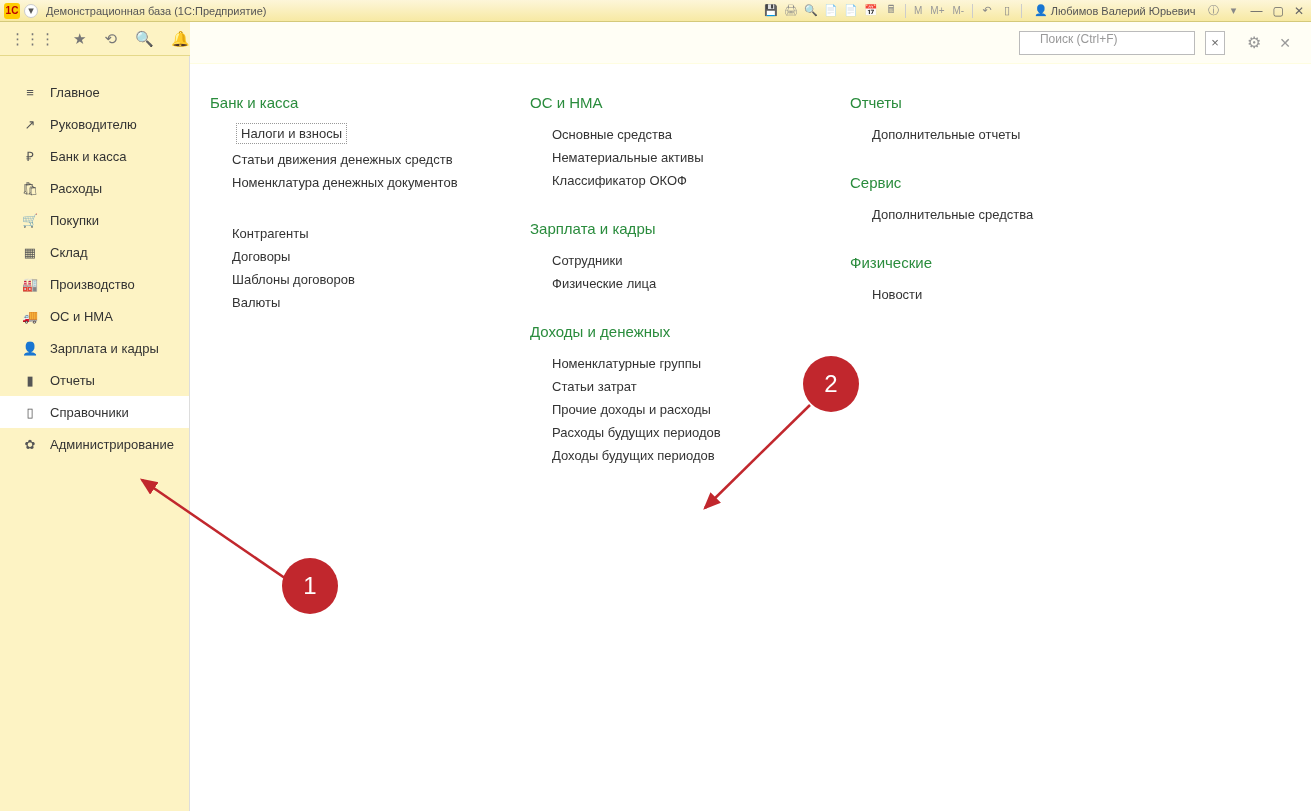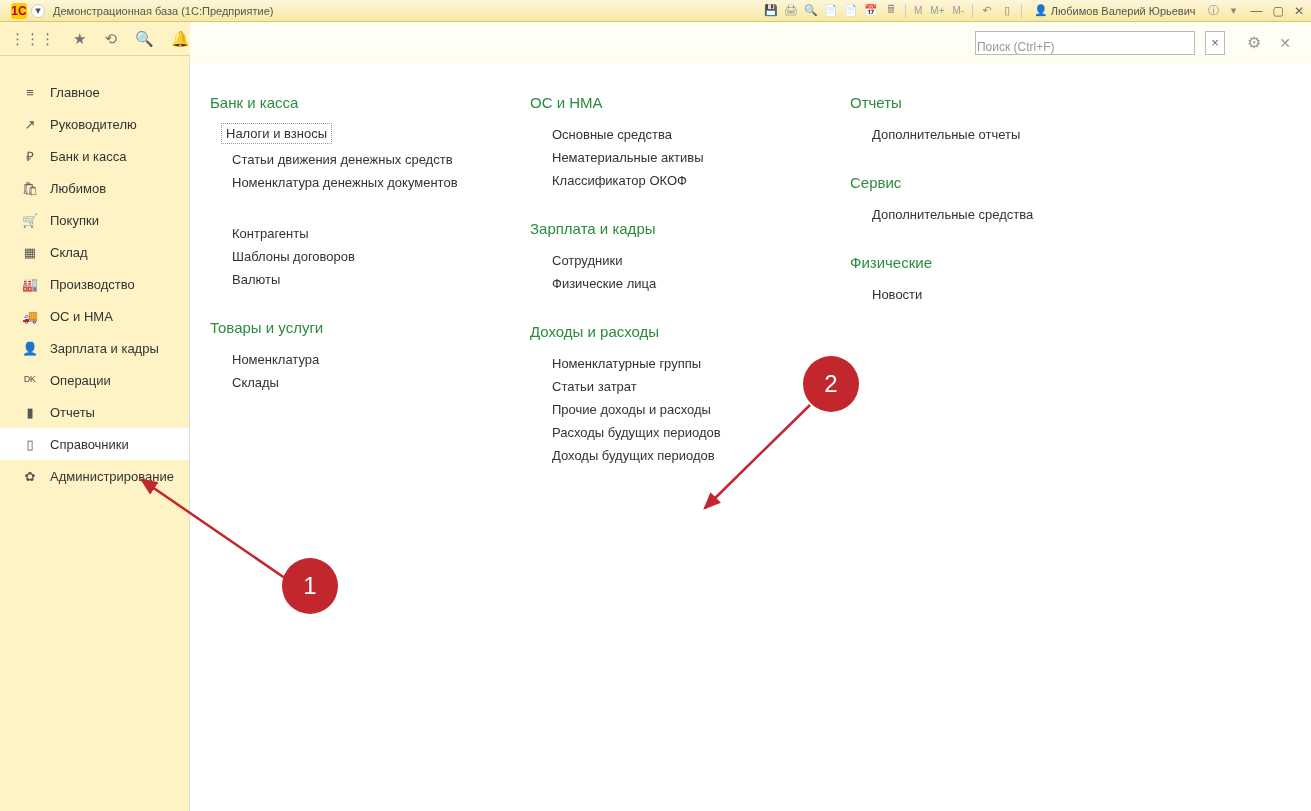--- a/index.html
+++ b/index.html
@@ -23,24 +23,23 @@
   color: #555;
 }
 .titlebar .logo {
   width: 16px; height: 16px;
   background: #ffcc00;
   border-radius: 3px;
   margin-right: 4px;
   display: inline-flex;
   align-items: center;
   justify-content: center;
-  font-size: 12px;
+  font-size: 10px;
   font-weight: bold;
   color: #b00;
-  margin-left: 7px;
 }
 .titlebar .dropdown {
   width: 14px; height: 14px;
   border: 1px solid #ccc;
   border-radius: 50%;
   margin-right: 8px;
   background: #fff;
   display: inline-flex;
   align-items: center;
   justify-content: center;
@@ -114,25 +113,25 @@
   height: 42px;
   display: flex;
   align-items: center;
   justify-content: flex-end;
   padding: 0 20px;
   gap: 10px;
   border-bottom: 1px solid #fefde0;
   background: #fffef5;
 }
 .searchbox {
-  width: 220px; height: 24px;
+  width: 176px; height: 24px;
   border: 1px solid #bbb;
   display: flex;
-  align-items: flex-end;
-  padding: 0 1px;
+  align-items: flex-start;
+  padding: 0 20px;
   color: #999;
   font-size: 12px;
   background:#fff;
 }
 .clearbtn {
   width: 20px; height: 24px;
   border: 1px solid #bbb;
   display: flex; align-items: center; justify-content: center;
   color: #666;
   background:#fff;
@@ -157,21 +156,21 @@
 .section .link {
   display: block;
   padding: 4px 0 4px 22px;
   color: #333;
   font-size: 13px;
   cursor: pointer;
 }
 .section .link.dotted {
   border: 1px dotted #999;
   padding: 2px 4px;
-  margin-left: 11px;
+  margin-left: 26px;
   margin-bottom: 4px;
   display: inline-block;
 }
 
 .badge {
   position: absolute;
   width: 56px; height: 56px;
   border-radius: 50%;
   background: #c1272d;
   color: #fff;
@@ -241,45 +240,41 @@
   <div class="item">
       <span class="ic">↗</span>
       <span>Руководителю</span>
     </div>
   <div class="item">
       <span class="ic">₽</span>
       <span>Банк и касса</span>
     </div>
   <div class="item">
       <span class="ic">🛍</span>
-      <span>Любимов</span>
+      <span>Расходы</span>
     </div>
   <div class="item">
       <span class="ic">🛒</span>
       <span>Покупки</span>
     </div>
   <div class="item">
       <span class="ic">▦</span>
       <span>Склад</span>
     </div>
   <div class="item">
       <span class="ic">🏭</span>
       <span>Производство</span>
     </div>
   <div class="item">
       <span class="ic">🚚</span>
       <span>ОС и НМА</span>
     </div>
   <div class="item">
       <span class="ic">👤</span>
       <span>Зарплата и кадры</span>
-    </div>
-  <div class="item">
-      <span class="ic">ᴰᴷ</span>
-      <span>Операции</span>
     </div>
   <div class="item">
       <span class="ic">▮</span>
       <span>Отчеты</span>
     </div>
   <div class="item active">
       <span class="ic">▯</span>
       <span>Справочники</span>
     </div>
   <div class="item">
@@ -301,44 +296,40 @@
   <div class="content">
     <div class="col">
       <div class="section">
         <h3>Банк и касса</h3>
         <span class="link dotted">Налоги и взносы</span>
         <span class="link">Статьи движения денежных средств</span>
         <span class="link">Номенклатура денежных документов</span>
       </div>
       <div class="section">
         <span class="link">Контрагенты</span>
+        <span class="link">Договоры</span>
         <span class="link">Шаблоны договоров</span>
         <span class="link">Валюты</span>
-      </div>
-      <div class="section">
-        <h3>Товары и услуги</h3>
-        <span class="link">Номенклатура</span>
-        <span class="link">Склады</span>
       </div>
     </div>
 
     <div class="col">
       <div class="section">
         <h3>ОС и НМА</h3>
         <span class="link">Основные средства</span>
         <span class="link">Нематериальные активы</span>
         <span class="link">Классификатор ОКОФ</span>
       </div>
       <div class="section">
         <h3>Зарплата и кадры</h3>
         <span class="link">Сотрудники</span>
         <span class="link">Физические лица</span>
       </div>
       <div class="section">
-        <h3>Доходы и расходы</h3>
+        <h3>Доходы и денежных</h3>
         <span class="link">Номенклатурные группы</span>
         <span class="link">Статьи затрат</span>
         <span class="link">Прочие доходы и расходы</span>
         <span class="link">Расходы будущих периодов</span>
         <span class="link">Доходы будущих периодов</span>
       </div>
     </div>
 
     <div class="col3">
       <div class="section">

